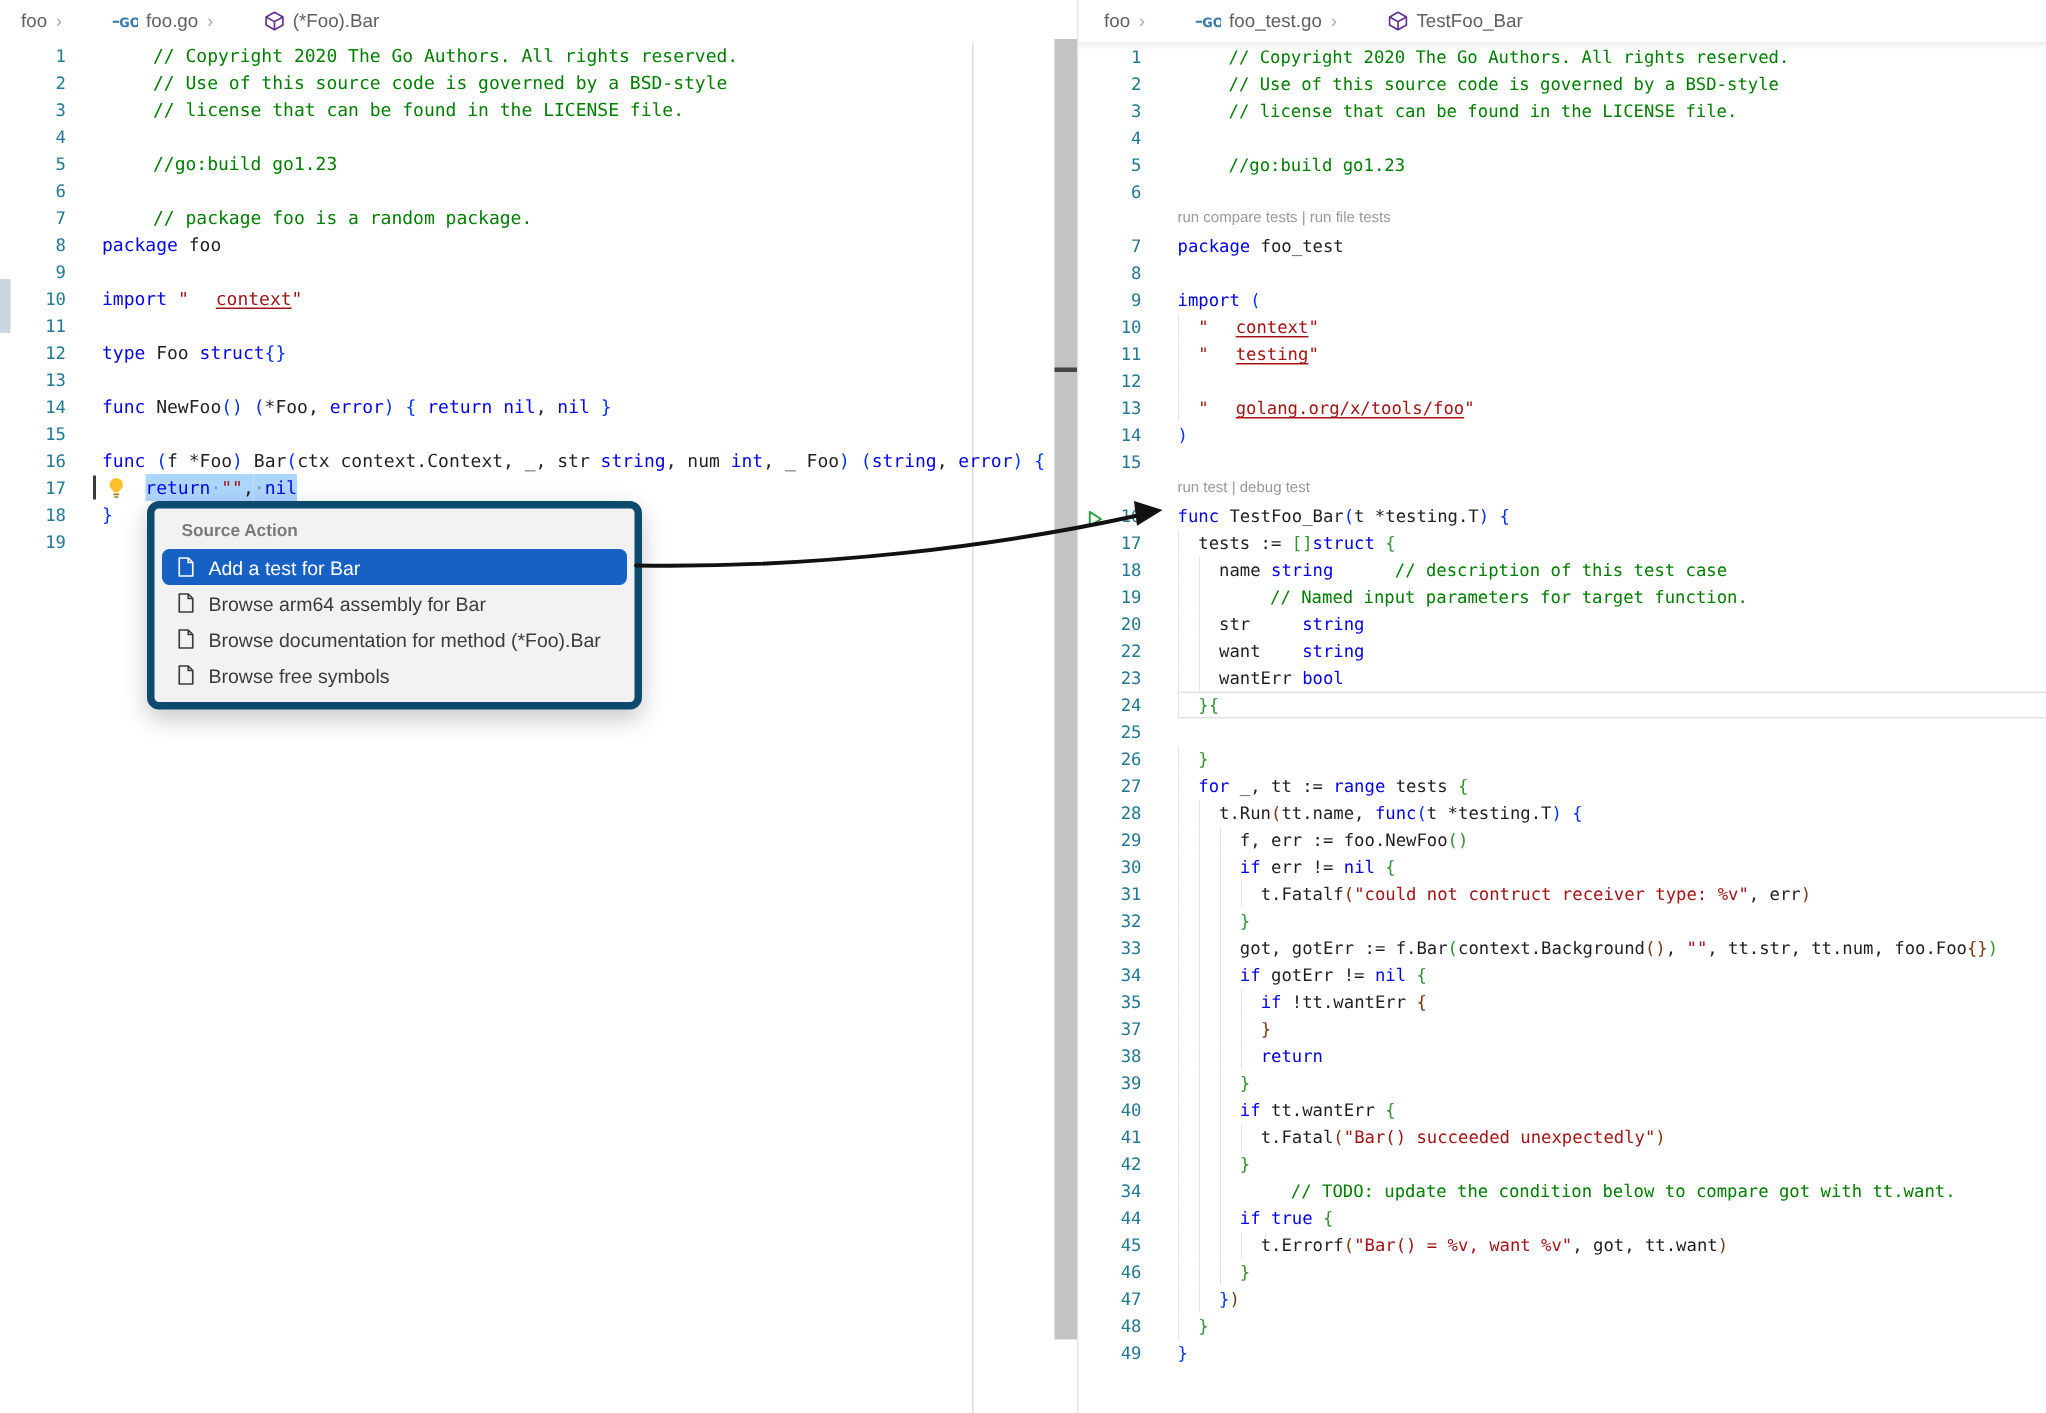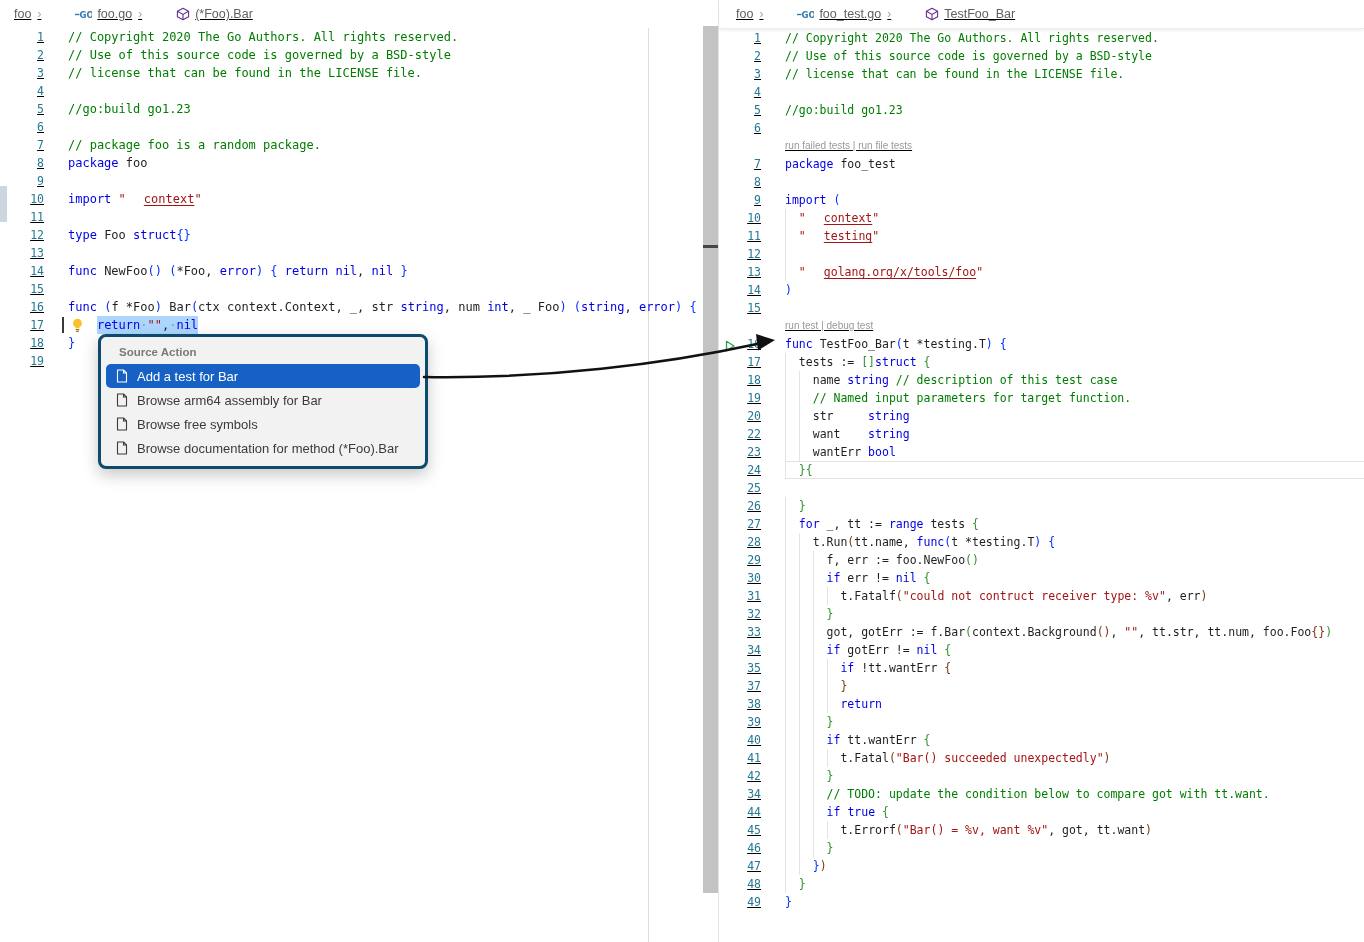--- a/index.html
+++ b/index.html
@@ -1,17 +1,17 @@
 <!DOCTYPE html>
 <html><head>
 <meta charset="utf-8">
 <style>
   html,body{margin:0;padding:0;background:#fff;}
   body{width:1364px;height:942px;overflow:hidden;font-family:"DejaVu Sans Mono",monospace;}
-  .page{position:relative;width:1364px;height:942px;display:flex;background:#737373;text-decoration:underline;}
+  .page{position:relative;width:1364px;height:942px;display:flex;background:#737373;}
   .pane{position:relative;height:942px;background:#fff;box-sizing:border-box;}
   .pane.left{width:718px;}
   .pane.right{width:646px;border-left:1px solid #e6e6e6;}
   .breadcrumb{height:28px;display:flex;align-items:center;gap:5px;padding-left:14px;
     font-family:"Liberation Sans",sans-serif;font-size:12.5px;color:#5f5f5f;position:relative;z-index:2;background:#fff;}
   .pane.right .breadcrumb{padding-left:17px;border-bottom:1px solid #ececec;box-shadow:0 2px 3px rgba(0,0,0,.06);}
   .crumb{cursor:default;}
   .chev{color:#a6a6a6;font-size:12px;padding:0 1px;}
   .bc-icon{display:inline-flex;align-items:center;margin-left:28px;}
   .code-area{position:relative;z-index:1;}
@@ -21,35 +21,35 @@
   .code-text{margin-left:24px;font-size:12px;color:#1f1f1f;flex:1;white-space:pre;box-sizing:border-box;height:18px;}
   .pane.right .code-text{font-size:11.5px;}
   .row.cur .code-text{border-top:1px solid #e2e2e2;border-bottom:1px solid #e2e2e2;height:18px;line-height:16px;}
   .lens-text{margin-left:24px;font-family:"Liberation Sans",sans-serif;font-size:10px;color:#999;flex:1;line-height:18px;}
   .tk{display:inline-block;height:18px;line-height:18px;vertical-align:top;white-space:pre;}
   .row.cur .tk{line-height:16px;height:16px;}
   .tk.t{color:#1f1f1f;}
   .tk.k{color:#0000e6;}
   .tk.s{color:#a31515;}
   .tk.u{color:#a31515;text-decoration:underline;text-underline-offset:2px;margin-left:18px;}
-  .tk.c{color:#007d00;}
+  .tk.c{color:#007d00;margin-left:34px;}
   .tk.b{color:#0431fa;}
   .tk.bg{color:#319331;}
   .tk.bb{color:#7b3814;}
   .tk.w{color:#6b9ac9;}
   .tk.sel{background:#add6ff;}
   .tk.gd{box-shadow:inset 1px 0 0 #e3e3e3;}
   .glyph-run{position:absolute;left:5px;top:3px;}
   .bulb{position:absolute;left:71px;top:2px;}
   .caret{position:absolute;left:62px;top:1px;width:1.5px;height:16px;background:#3a3a3a;}
   .ruler-line{position:absolute;left:648px;top:26px;bottom:0;width:1px;background:#dedede;z-index:0;}
   .scrollbar{position:absolute;left:703px;top:26px;width:15px;height:867px;background:#c3c3c3;z-index:3;}
   .scrollmark{position:absolute;left:703px;top:245px;width:15px;height:3px;background:#454545;z-index:4;}
   .edge-stripe{position:absolute;left:0;top:186px;width:7px;height:36px;background:#ccd6e0;z-index:3;}
-  .menu{position:absolute;left:98px;top:334px;width:330px;background:#f2f2f2;border:3px solid #0c4a6e;border-radius:8px;
+  .menu{position:absolute;left:98px;top:334px;width:330px;background:#f2f2f2;border:5px solid #0c4a6e;border-radius:8px;
     box-shadow:0 6px 16px rgba(0,0,0,.22);padding:6px 5px;z-index:7;font-family:"Liberation Sans",sans-serif;box-sizing:border-box;}
   .menu-header{font-size:11.5px;font-weight:700;color:#7a7a7a;padding:3px 13px 6px;}
   .menu-item{height:24px;display:flex;align-items:center;gap:9px;padding:0 10px;border-radius:5px;font-size:13px;color:#3b3b3b;text-align:right;}
   .menu-item.selected{background:#1761c4;color:#fff;}
   .menu-item .mi-icon{display:inline-flex;align-items:center;}
   .arrow-overlay{position:absolute;left:0;top:0;width:1364px;height:942px;pointer-events:none;z-index:8;}
 </style>
 </head>
 <body>
 
@@ -127,21 +127,21 @@
         </span>
         <span class="crumb">TestFoo_Bar</span>
       </div>
     <div class="code-area" id="right-code">
         <div class="row"><span class="ln">1</span><span class="code-text"><span class="tk c">// Copyright 2020 The Go Authors. All rights reserved.</span></span></div>
         <div class="row"><span class="ln">2</span><span class="code-text"><span class="tk c">// Use of this source code is governed by a BSD-style</span></span></div>
         <div class="row"><span class="ln">3</span><span class="code-text"><span class="tk c">// license that can be found in the LICENSE file.</span></span></div>
         <div class="row"><span class="ln">4</span><span class="code-text"></span></div>
         <div class="row"><span class="ln">5</span><span class="code-text"><span class="tk c">//go:build go1.23</span></span></div>
         <div class="row"><span class="ln">6</span><span class="code-text"></span></div>
-        <div class="row"><span class="ln"></span><span class="lens-text">run failed tests | run file tests</span></div>
+        <div class="row"><span class="ln"></span><span class="lens-text">run compare tests | run file tests</span></div>
         <div class="row"><span class="ln">7</span><span class="code-text"><span class="tk k">package</span><span class="tk t"> foo_test</span></span></div>
         <div class="row"><span class="ln">8</span><span class="code-text"></span></div>
         <div class="row"><span class="ln">9</span><span class="code-text"><span class="tk k">import</span><span class="tk t"> </span><span class="tk b">(</span></span></div>
         <div class="row"><span class="ln">10</span><span class="code-text"><span class="tk gd">  </span><span class="tk s">"</span><span class="tk u">context</span><span class="tk s">"</span></span></div>
         <div class="row"><span class="ln">11</span><span class="code-text"><span class="tk gd">  </span><span class="tk s">"</span><span class="tk u">testing</span><span class="tk s">"</span></span></div>
         <div class="row"><span class="ln">12</span><span class="code-text"><span class="tk gd">  </span></span></div>
         <div class="row"><span class="ln">13</span><span class="code-text"><span class="tk gd">  </span><span class="tk s">"</span><span class="tk u">golang.org/x/tools/foo</span><span class="tk s">"</span></span></div>
         <div class="row"><span class="ln">14</span><span class="code-text"><span class="tk b">)</span></span></div>
         <div class="row"><span class="ln">15</span><span class="code-text"></span></div>
         <div class="row"><span class="ln"></span><span class="lens-text">run test | debug test</span></div>
@@ -203,30 +203,30 @@
           </span>
           <span>Browse arm64 assembly for Bar</span>
         </div>
         <div class="menu-item">
           <span class="mi-icon">
             <svg width="12" height="14" viewBox="0 0 12 14">
               <path d="M1.5 1 H7.5 L10.5 4 V13 H1.5 Z" fill="none" stroke="currentColor" stroke-width="1.1" stroke-linejoin="round"></path>
               <path d="M7.5 1 V4 H10.5" fill="none" stroke="currentColor" stroke-width="1.1"></path>
             </svg>
           </span>
+          <span>Browse documentation for method (*Foo).Bar</span>
+        </div>
+        <div class="menu-item">
+          <span class="mi-icon">
+            <svg width="12" height="14" viewBox="0 0 12 14">
+              <path d="M1.5 1 H7.5 L10.5 4 V13 H1.5 Z" fill="none" stroke="currentColor" stroke-width="1.1" stroke-linejoin="round"></path>
+              <path d="M7.5 1 V4 H10.5" fill="none" stroke="currentColor" stroke-width="1.1"></path>
+            </svg>
+          </span>
           <span>Browse free symbols</span>
-        </div>
-        <div class="menu-item">
-          <span class="mi-icon">
-            <svg width="12" height="14" viewBox="0 0 12 14">
-              <path d="M1.5 1 H7.5 L10.5 4 V13 H1.5 Z" fill="none" stroke="currentColor" stroke-width="1.1" stroke-linejoin="round"></path>
-              <path d="M7.5 1 V4 H10.5" fill="none" stroke="currentColor" stroke-width="1.1"></path>
-            </svg>
-          </span>
-          <span>Browse documentation for method (*Foo).Bar</span>
         </div>
       </div>
   </div>
 
   <svg class="arrow-overlay" viewBox="0 0 1364 942">
     <path d="M424,377 C545,379 665,364 757,344" fill="none" stroke="#111" stroke-width="2.6" stroke-linecap="round"></path>
     <polygon points="775,340 758,350.5 756,334" fill="#111"></polygon>
   </svg>
 
 </div>

